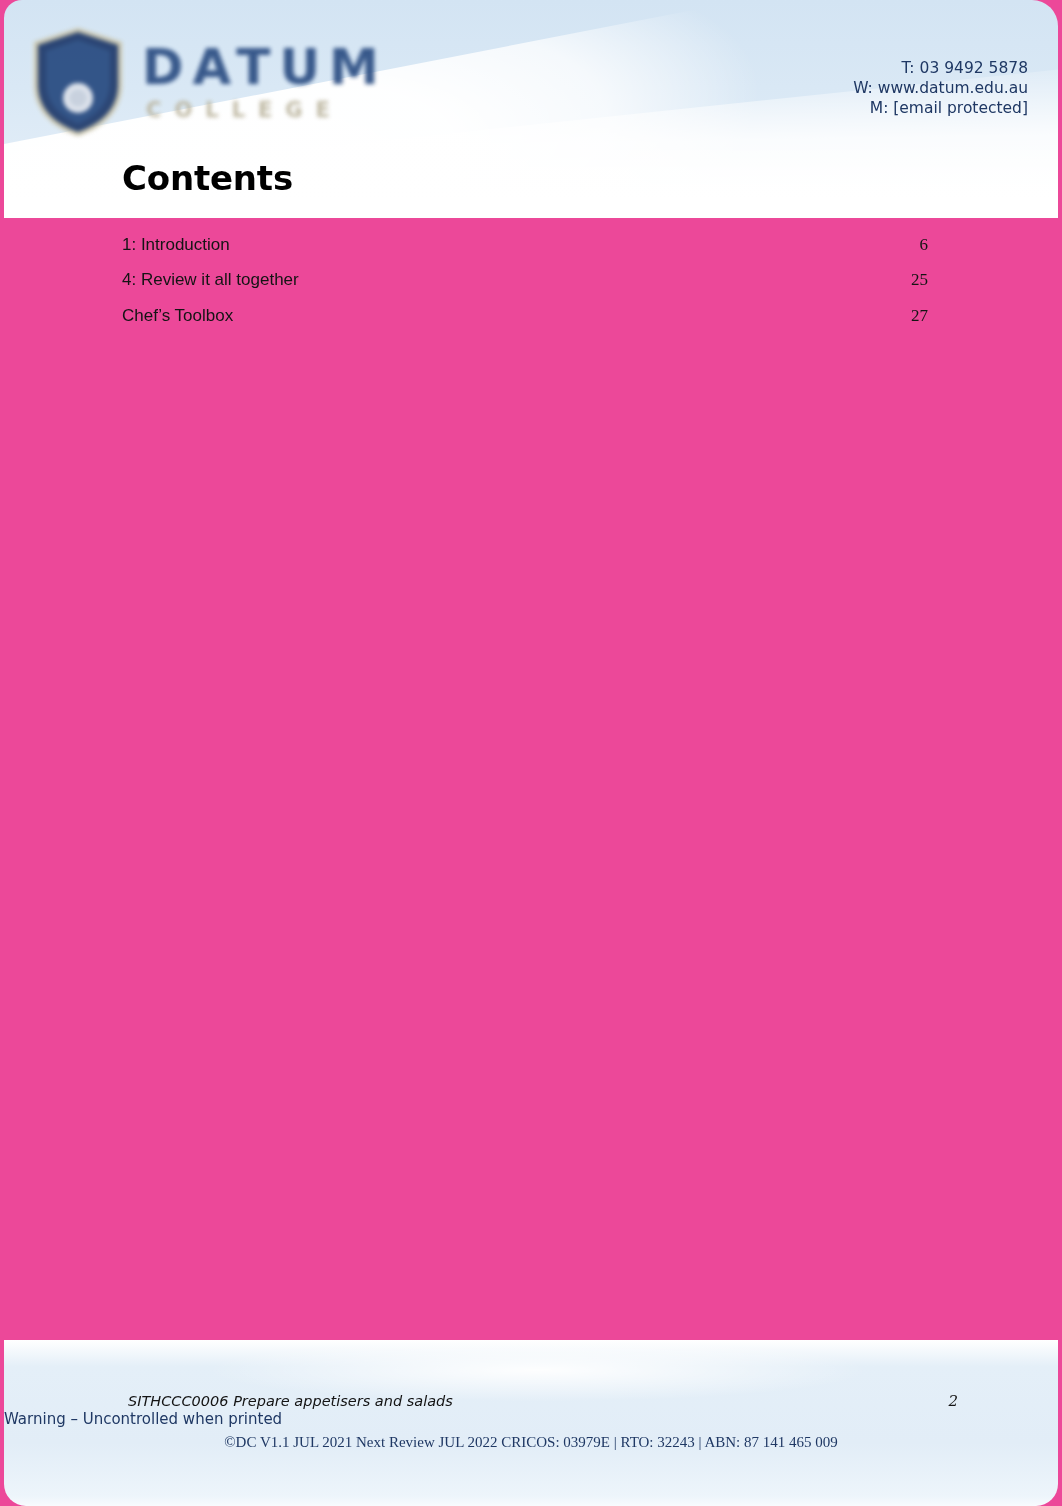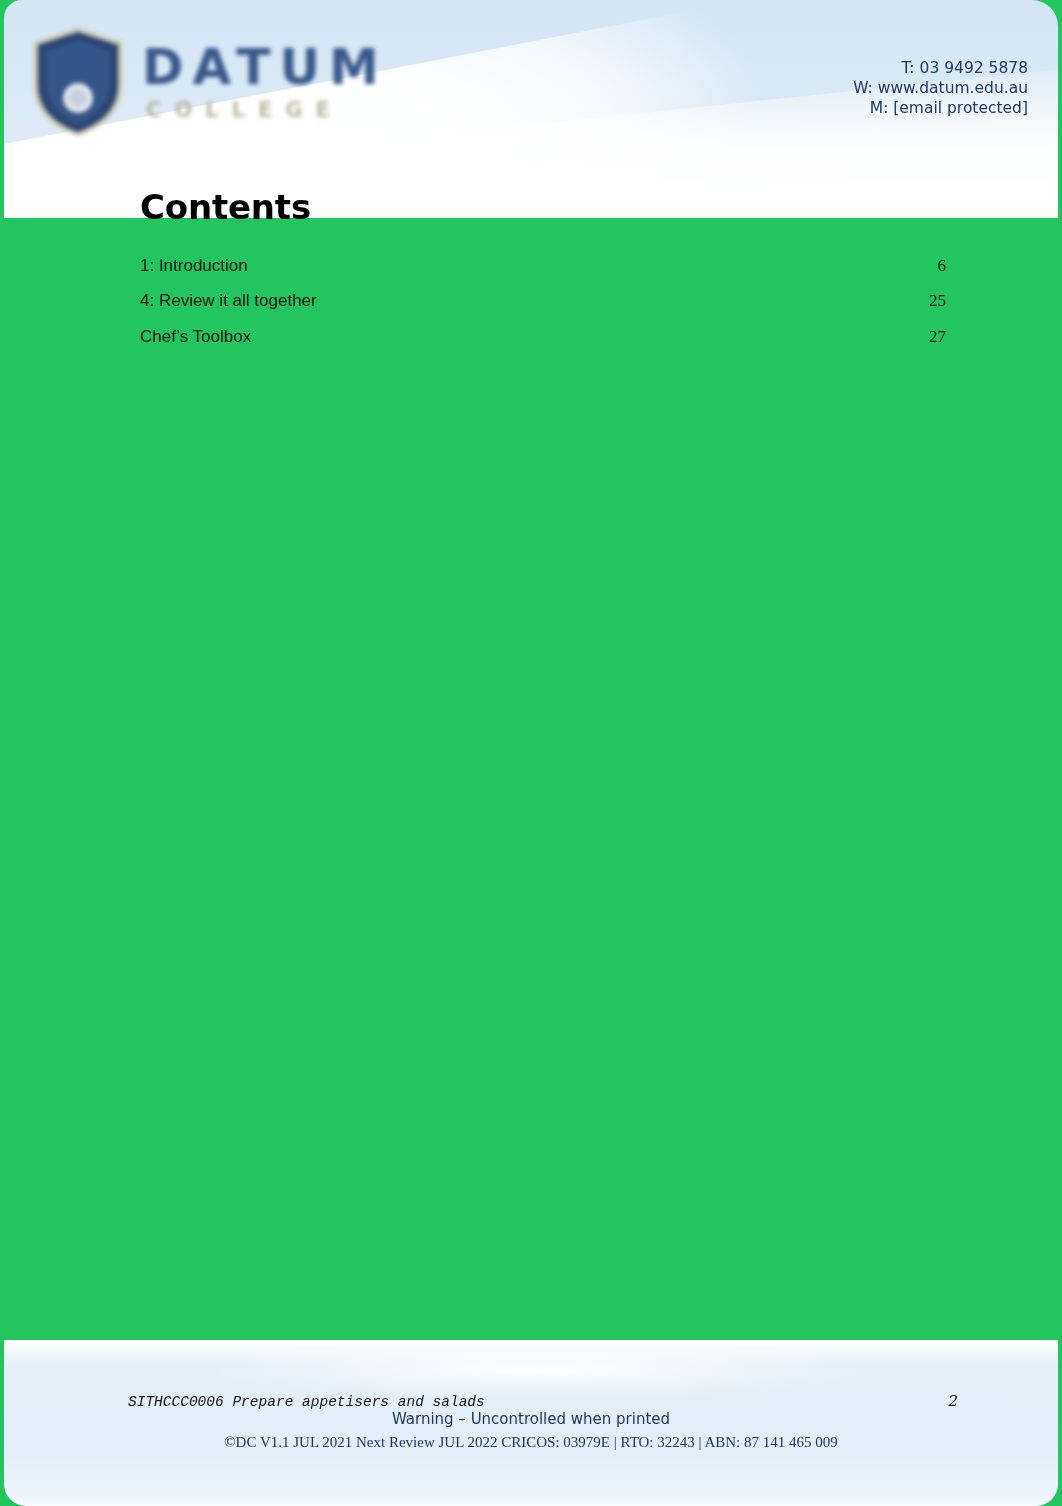--- a/index.html
+++ b/index.html
@@ -7,21 +7,21 @@
     padding: 0;
     background: #ffffff;
   }
   body {
     font-family: "Liberation Sans", sans-serif;
   }
   .page {
     position: relative;
     width: 1062px;
     height: 1506px;
-    background: #22c55e;
+    background: #ec4899;
     overflow: hidden;
   }
 
   
   .header-band {
     position: absolute;
     left: 4px;
     top: 0;
     width: 1054px;
     height: 218px;
@@ -121,38 +121,37 @@
     color: #1f3864;
     font-family: "DejaVu Sans", sans-serif;
     font-size: 15.5px;
     line-height: 20px;
   }
   .contact div { white-space: nowrap; }
 
   
   .content {
     position: absolute;
-    left: 140px;
+    left: 122px;
     top: 160px;
     width: 810px;
-    margin-top: 29px;
   }
   .page-title {
     font-family: "DejaVu Sans", sans-serif;
     font-size: 34px;
     font-weight: bold;
     color: #000000;
     letter-spacing: -0.2px;
     margin: 0 0 22px 0;
     line-height: 1.1;
   }
   .toc { width: 806px; }
   .toc-row {
     display: flex;
-    align-items: center;
+    align-items: flex-end;
     justify-content: space-between;
     height: 35.4px;
     font-family: "Liberation Sans", sans-serif;
     font-size: 17px;
     color: #141414;
   }
   .toc-label { white-space: nowrap; }
   .toc-page {
     font-family: "Liberation Serif", serif;
     font-size: 17px;
@@ -201,33 +200,32 @@
     top: 52px;
     width: 830px;
     display: flex;
     justify-content: space-between;
     align-items: baseline;
     font-family: "DejaVu Sans", sans-serif;
     font-style: italic;
     font-size: 14.5px;
     color: #141414;
   }
-  .footer-docid { white-space: nowrap; font-family: Liberation Mono, monospace; }
+  .footer-docid { white-space: nowrap; }
   .footer-pageno {
     font-family: "DejaVu Serif", serif;
     font-style: italic;
     font-size: 15px;
     color: #141414;
   }
   .footer-line2 {
     position: absolute;
     left: 0;
     top: 70px;
     width: 1054px;
-    text-align: center;
     font-family: "DejaVu Sans", sans-serif;
     font-size: 15px;
     color: #1f3864;
   }
   .footer-line3 {
     position: absolute;
     left: 0;
     top: 94px;
     width: 1054px;
     text-align: center;

